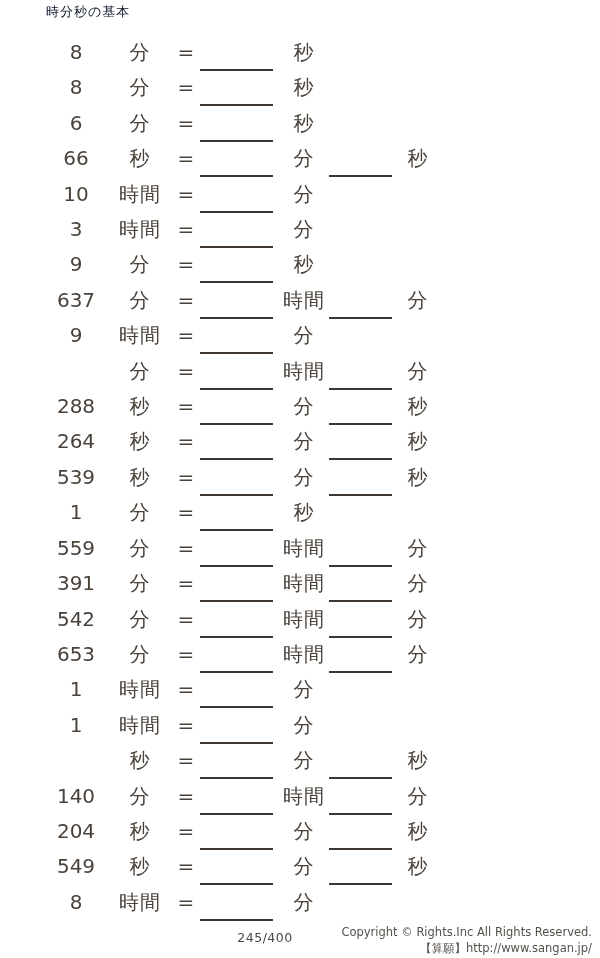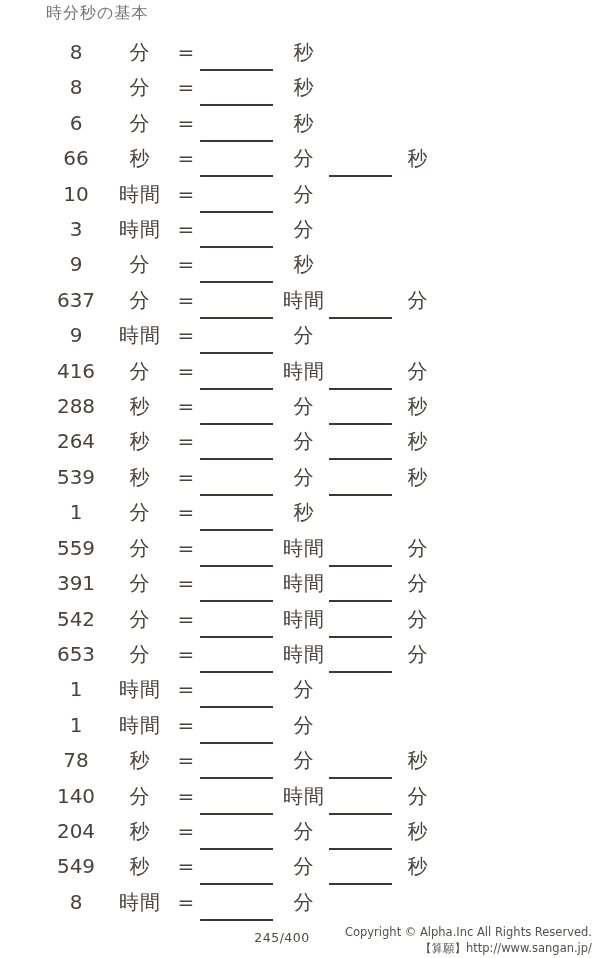--- a/index.html
+++ b/index.html
@@ -4,21 +4,21 @@
 <style>
   html, body { margin: 0; padding: 0; background: #ffffff; }
   body {
     width: 600px; height: 958px; position: relative; overflow: hidden;
     font-family: "DejaVu Sans", sans-serif;
   }
   .sheet { position: absolute; inset: 0; background: #ffffff; }
 
   .title {
     position: absolute; left: 8px; top: 3px;
-    font-size: 16px; letter-spacing: 1px; color: #737373; padding-left: 38px;
+    font-size: 13px; letter-spacing: 1px; color: #0f172a; padding-left: 38px;
   }
 
   .problems { position: absolute; left: 0; top: 35px; width: 600px; }
   .row { position: relative; height: 35.42px; }
   .row span { line-height: 35.42px; }
 
   .num {
     position: absolute; left: 40px; width: 72px; text-align: center;
     font-size: 20px; color: #4a423b;
   }
@@ -32,21 +32,21 @@
     position: absolute; top: 8px; height: 26px;
     border-bottom: 2px solid #3e3731;
   }
   .b1 { left: 200px; width: 73px; }
   .u2 { position: absolute; left: 268px; width: 72px; text-align: center; }
   .b2 { left: 329px; width: 63px; }
   .u3 { position: absolute; left: 398px; width: 40px; text-align: center; }
 
   .page-number {
     position: absolute; left: 0; top: 930px; width: 530px; text-align: center;
-    font-size: 12.5px; color: #4c4742; letter-spacing: 0.5px; margin-left: 17px;
+    font-size: 12.5px; color: #4c4742; letter-spacing: 0.5px;
   }
   .copyright {
     position: absolute; right: 8px; top: 925px; text-align: right;
     font-size: 11.5px; line-height: 15.5px; color: #55504b;
   }
 </style>
 </head>
 <body>
 
 <div class="sheet">
@@ -121,21 +121,20 @@
   </div>
       <div class="row">
     <span class="num">9</span>
     <span class="unit u1">時間</span>
     <span class="eq">=</span>
     <span class="blank b1"></span>
     <span class="unit u2">分</span>
 
   </div>
       <div class="row">
-    <span class="num">416</span>
     <span class="unit u1">分</span>
     <span class="eq">=</span>
     <span class="blank b1"></span>
     <span class="unit u2">時間</span>
     <span class="blank b2"></span>
     <span class="unit u3">分</span>
   </div>
       <div class="row">
     <span class="num">288</span>
     <span class="unit u1">秒</span>
@@ -217,21 +216,20 @@
   </div>
       <div class="row">
     <span class="num">1</span>
     <span class="unit u1">時間</span>
     <span class="eq">=</span>
     <span class="blank b1"></span>
     <span class="unit u2">分</span>
 
   </div>
       <div class="row">
-    <span class="num">78</span>
     <span class="unit u1">秒</span>
     <span class="eq">=</span>
     <span class="blank b1"></span>
     <span class="unit u2">分</span>
     <span class="blank b2"></span>
     <span class="unit u3">秒</span>
   </div>
       <div class="row">
     <span class="num">140</span>
     <span class="unit u1">分</span>
@@ -265,16 +263,16 @@
     <span class="eq">=</span>
     <span class="blank b1"></span>
     <span class="unit u2">分</span>
 
   </div>
     </div>
 
   <div class="page-number">245/400</div>
 
   <div class="copyright">
-    <div>Copyright ©  Alpha.Inc  All  Rights  Reserved.</div>
+    <div>Copyright ©  Rights.Inc  All  Rights  Reserved.</div>
     <div>【算願】http://www.sangan.jp/</div>
   </div>
 </div>
 
 </body></html>

